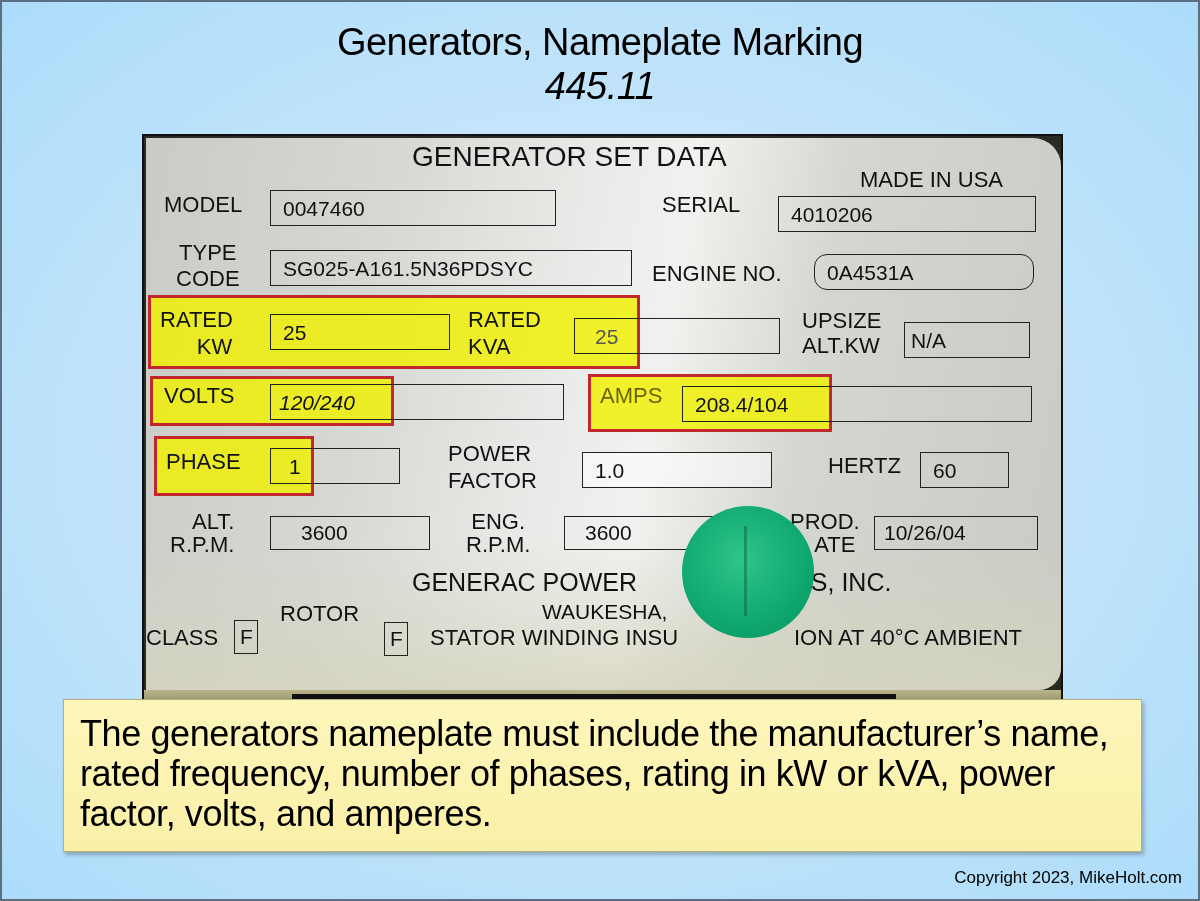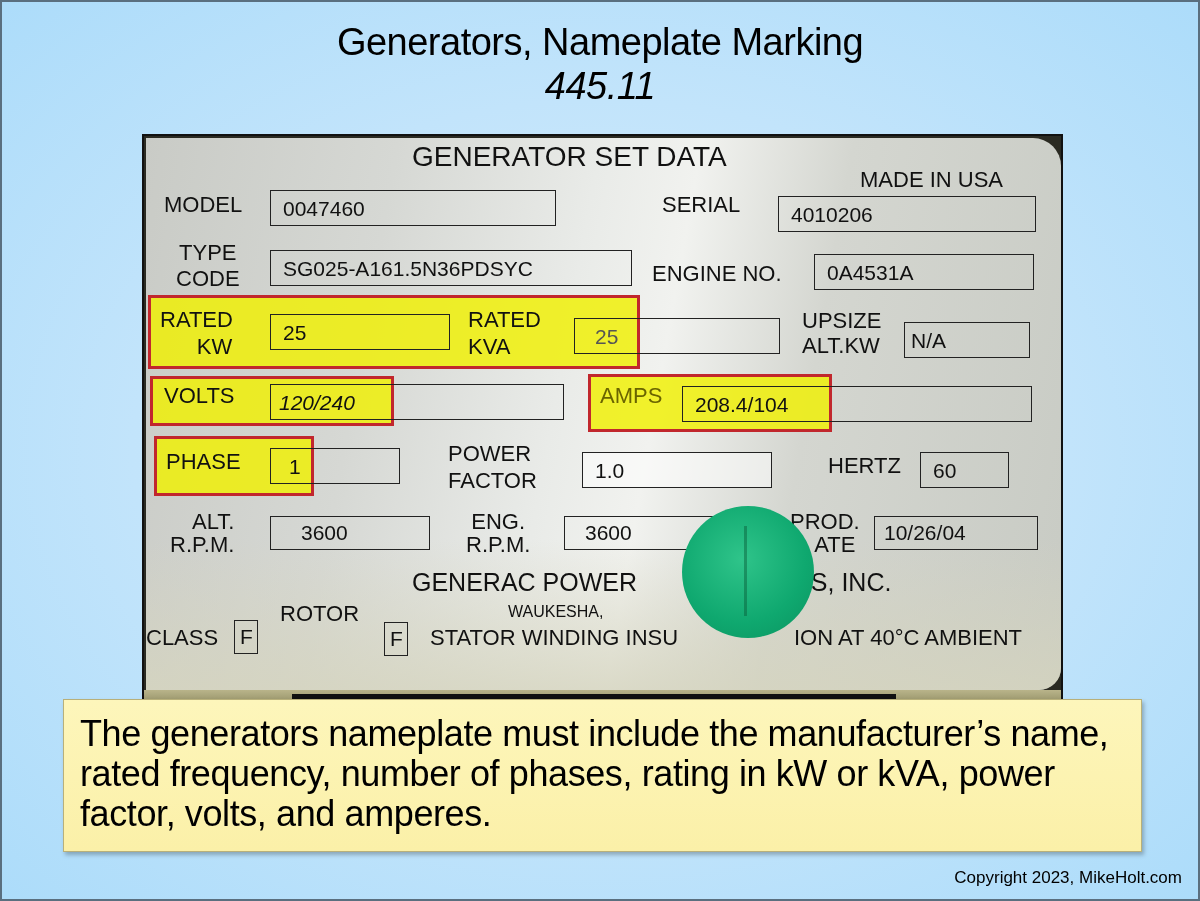--- a/index.html
+++ b/index.html
@@ -99,21 +99,21 @@
 
     <div class="pl center" style="left:30px;top:102px;line-height:26px;">
       <div>TYPE</div>
       <div>CODE</div>
     </div>
     <div class="box" style="left:124px;top:112px;width:362px;height:36px;">
         <span>SG025-A161.5N36PDSYC</span>
       </div>
 
     <div class="pl" style="left:506px;top:124px;">ENGINE NO.</div>
-    <div class="box" style="left:668px;top:116px;width:220px;height:36px;">
+    <div class="box" style="left:668px;top:116px;width:220px;height:36px;border-radius:13px;">
         <span>0A4531A</span>
       </div>
 
     <div class="hl" style="left:2px;top:157px;width:492px;height:74px;"></div>
     <div class="pl center" style="left:14px;top:168px;line-height:27px;">
       <div>RATED</div>
       <div style="padding-left:36px;">KW</div>
     </div>
     <div class="box" style="left:124px;top:176px;width:180px;height:36px;">
         <span>25</span>
@@ -182,21 +182,21 @@
     <div class="pl center" style="left:644px;top:372px;line-height:23px;">
       <div>PROD.</div>
       <div style="padding-left:20px;">ATE</div>
     </div>
     <div class="box" style="left:728px;top:378px;width:164px;height:34px;padding-left:9px;">
         <span>10/26/04</span>
       </div>
 
     <div class="pl" style="left:266px;top:432px;font-size:25px;">GENERAC POWER</div>
     <div class="pl" style="left:644px;top:432px;font-size:25px;">MS, INC.</div>
-    <div class="pl" style="left:362px;top:462px;font-size:16px;">WAUKESHA,</div>
+    <div class="pl" style="left:396px;top:462px;font-size:21px;">WAUKESHA,</div>
 
     <div class="pl" style="left:0px;top:488px;">CLASS</div>
     <div class="box" style="left:88px;top:482px;width:24px;height:34px;padding-left:5px;">
         <span>F</span>
       </div>
     <div class="pl" style="left:134px;top:464px;">ROTOR</div>
     <div class="box" style="left:238px;top:484px;width:24px;height:34px;padding-left:5px;">
         <span>F</span>
       </div>
     <div class="pl" style="left:284px;top:488px;">STATOR WINDING INSU</div>

